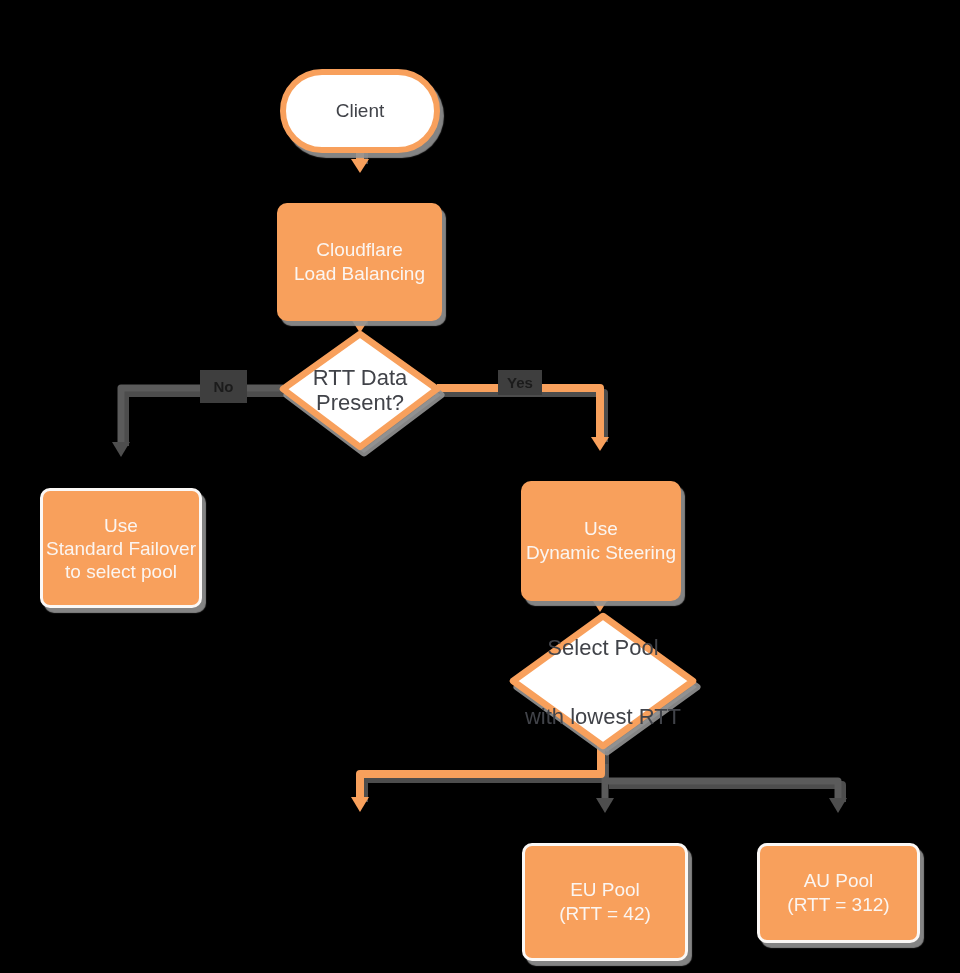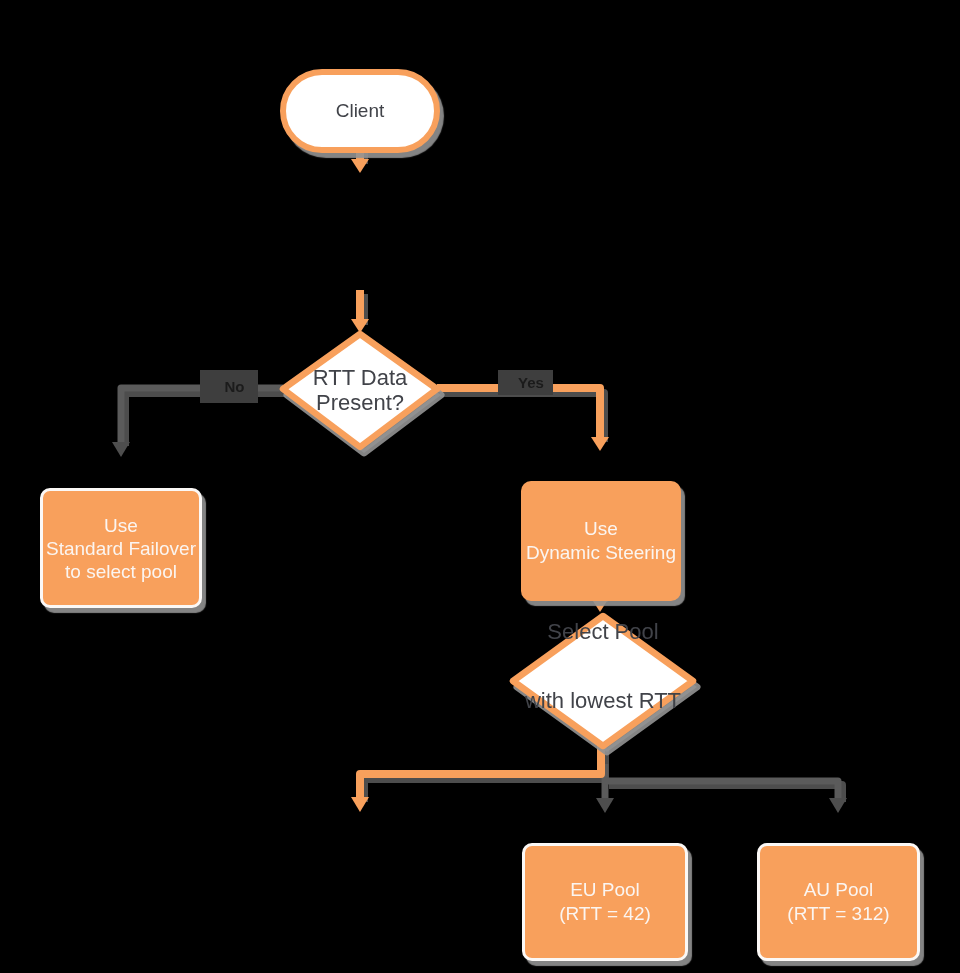--- a/index.html
+++ b/index.html
@@ -46,21 +46,21 @@
     box-shadow:4px 5px 1px var(--shadow);
   }
   .diamond-text{
     position:absolute;z-index:3;display:flex;flex-direction:column;
     align-items:center;justify-content:center;text-align:center;
     color:var(--dark-text);font-size:22px;line-height:25px;pointer-events:none;
   }
   .edge-label{
     position:absolute;z-index:4;display:flex;align-items:center;justify-content:center;
     background:var(--label-bg);color:var(--label-text);
-    font-size:15px;font-weight:600;padding-left:11px;
+    font-size:15px;font-weight:600;
   }
   .bold{font-weight:bold;}
 </style>
 </head>
 <body>
 
 <div id="canvas">
 
   <svg id="wires" width="960" height="973" viewBox="0 0 960 973">
 
@@ -101,20 +101,24 @@
       <polygon class="diamond" points="360,334 437,389 360,447 283,389"></polygon>
       <polygon class="diamond-shadow" points="607,622 697,687 607,752 517,687"></polygon>
       <polygon class="diamond" points="603,616 693,681 603,746 513,681"></polygon>
     </g>
   </svg>
 
   <div class="node stadium" style="left:280px;top:38px;width:160px;height:84px;">
     <span>Client</span>
   </div>
 
+  <div class="node node-orange" style="left:277px;top:172px;width:165px;height:118px;">
+    <span>Cloudflare</span>
+    <span>Load Balancing</span>
+  </div>
 
   <div class="diamond-text" style="left:283px;top:364px;width:154px;height:52px;">
     <span>RTT Data</span>
     <span>Present?</span>
   </div>
 
   <div class="edge-label" style="left:200px;top:370px;width:47px;height:33px;">
     <span>No</span>
   </div>
   <div class="edge-label" style="left:498px;top:370px;width:44px;height:25px;">
@@ -125,29 +129,29 @@
     <span>Use</span>
     <span>Standard Failover</span>
     <span>to select pool</span>
   </div>
 
   <div class="node node-orange" style="left:521px;top:450px;width:160px;height:120px;">
     <span>Use</span>
     <span>Dynamic Steering</span>
   </div>
 
-  <div class="diamond-text" style="left:513px;top:640px;width:180px;height:52px;gap:44px;">
+  <div class="diamond-text" style="left:513px;top:656px;width:180px;height:52px;gap:44px;">
     <span>Select Pool</span>
     <span>with lowest RTT</span>
   </div>
 
 
   <div class="node node-orange node-bordered" style="left:522px;top:812px;width:166px;height:118px;">
     <span>EU Pool</span>
     <span>(RTT = 42)</span>
   </div>
 
-  <div class="node node-orange node-bordered" style="left:757px;top:812px;width:163px;height:118px;">
+  <div class="node node-orange node-bordered" style="left:757px;top:812px;width:163px;height:100px;">
     <span>AU Pool</span>
     <span>(RTT = 312)</span>
   </div>
 
 </div>
 
 </body></html>

